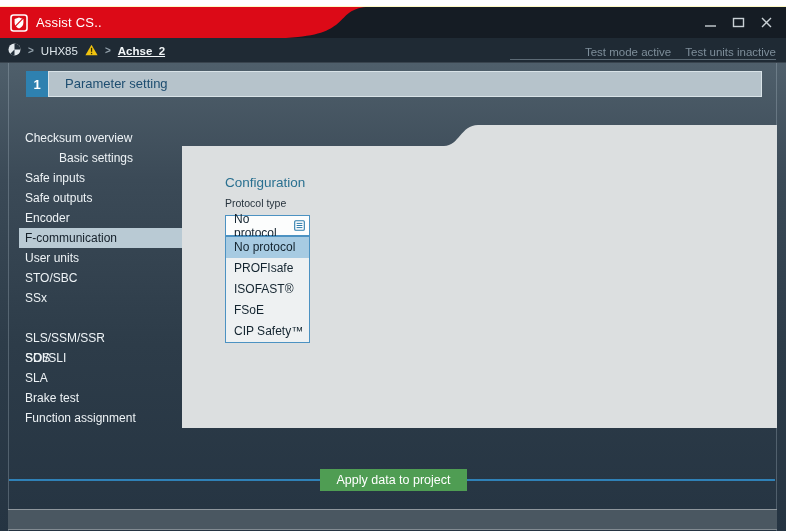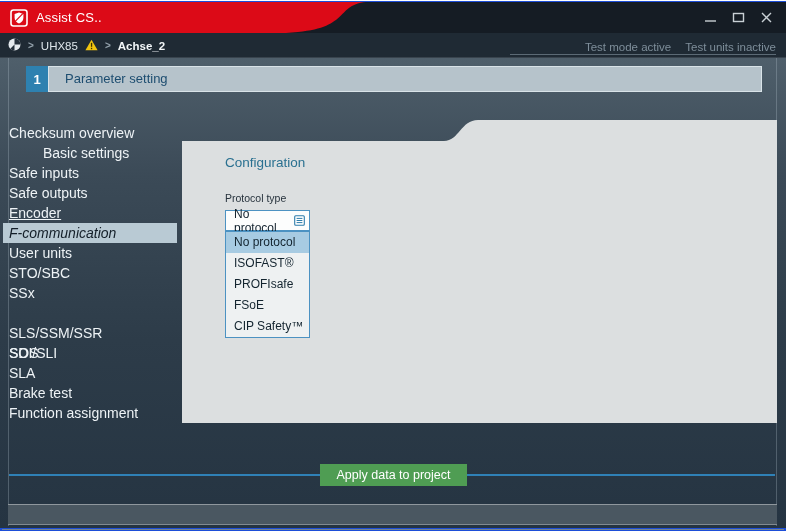--- a/index.html
+++ b/index.html
@@ -1,21 +1,21 @@
 <!DOCTYPE html>
 <html style="--accent-blue: #2f81b7; --selected-blue: #a7cbe2; --button-green: #4f9d53; --step-blue: #2e81b0;"><head>
 <meta charset="utf-8">
 <style>
   * { margin:0; padding:0; box-sizing:border-box; }
   html,body { background:#0d141b; }
   body { font-family:"Liberation Sans", sans-serif; }
 
   #window {
     position:relative; width:786px; height:531px; overflow:hidden;
-    background:#1d4ed8; border-top:1px solid #ffffff;
+    background:#fef9c3; border-top:6px solid #ffffff;
   }
 
   
   #titlebar { position:absolute; left:0; top:1px; width:786px; height:31px; background:#151c24; }
   #red-swoosh { position:absolute; left:0; top:0; }
   #app-title {
     position:absolute; left:36px; top:0; height:31px; line-height:31px;
     color:#ffffff; font-size:13px; letter-spacing:.2px;
   }
   #brand-icon { position:absolute; left:10px; top:7px; }
@@ -23,21 +23,21 @@
   .win-btn { width:13px; height:13px; display:flex; align-items:center; justify-content:center; cursor:default; }
 
   
   #crumbbar {
     position:absolute; left:0; top:32px; width:786px; height:25px;
     background:#1f2a34; border-bottom:1px solid #39444e;
   }
   #crumbs { position:absolute; left:8px; top:0; height:25px; display:flex; align-items:center; gap:7px; }
   .crumb-sep { color:#93a1ab; font-size:10px; font-weight:700; }
   .crumb-text { color:#dde5ea; font-size:11.5px; }
-  .crumb-text.bold { font-weight:700; color:#f2f6f8; }
+  .crumb-text.bold { font-weight:700; color:#f2f6f8;text-decoration:underline; }
   #testmode { position:absolute; right:10px; top:0; height:28px; display:flex; align-items:center; gap:14px; }
   .testmode-link { color:#7e8e9a; font-size:11.5px; }
   #testmode-underline { position:absolute; left:510px; top:53px; width:266px; height:1px; background:#5c6a75; }
 
   
   #main {
     position:absolute; left:0; top:57px; width:786px; height:470px;
     background:linear-gradient(180deg,#4f5f6b 0%, #3b4a57 25%, #2d3c49 60%, #253442 100%);
   }
   .frame-line-v { position:absolute; top:0; width:1px; height:468px; background:rgba(190,205,214,.28); }
@@ -49,33 +49,33 @@
     display:flex; align-items:center; justify-content:center;
   }
   #step-label {
     position:absolute; left:48px; top:8px; width:714px; height:26px;
     background:#b6c3cb; border:1px solid rgba(228,237,242,.75);
     color:#1d4d70; font-size:13px; line-height:24px; padding-left:16px;
   }
 
   
   .side-item {
-    position:absolute; left:3px; width:174px; height:20px;
-    color:#eef3f6; font-size:14px; line-height:20px; padding-left:6px; cursor:default;
+    position:absolute; left:19px; width:174px; height:20px;
+    color:#eef3f6; font-size:12px; line-height:20px; padding-left:6px; cursor:default;
     white-space:nowrap;
   }
-  .side-item.selected { background:#b9cad4; color:#141f29;font-style:italic; }
+  .side-item.selected { background:#b9cad4; color:#141f29; }
 
   
   #panel-shape { position:absolute; left:182px; top:61px; }
   #content-title {
     position:absolute; left:184px; top:59px; color:#f5f8f9;
     font-size:17.5px; font-weight:300; letter-spacing:.3px;
   }
-  #section-heading { position:absolute; left:225px; top:97px; color:#2a7090; font-size:13.5px; }
+  #section-heading { position:absolute; left:225px; top:112px; color:#2a7090; font-size:13.5px; }
   #field-label { position:absolute; left:225px; top:134px; color:#27333d; font-size:10.5px;text-align:right; }
 
   
   #dropdown-box {
     position:absolute; left:225px; top:152px; width:85px; height:21px;
     background:#fcfdfd; border:1px solid #4c92c2;
     display:flex; align-items:center; justify-content:space-between;
     padding:0 4px 0 8px; z-index:3;
   }
   #dropdown-value { color:#12222e; font-size:12px; }
@@ -171,21 +171,21 @@
     <div class="frame-line-v" style="left:776px;"></div>
 
     <div id="step-num">1</div>
     <div id="step-label">Parameter setting</div>
 
     <div id="sidebar">
         <div class="side-item" style="top: 65px;">Checksum overview</div>
         <div class="side-item" style="top: 85px; margin-left: 34px;">Basic settings</div>
         <div class="side-item" style="top: 105px;">Safe inputs</div>
         <div class="side-item" style="top: 125px;">Safe outputs</div>
-        <div class="side-item" style="top: 145px; text-decoration: underline;">Encoder</div>
+        <div class="side-item" style="top: 145px;">Encoder</div>
         <div class="side-item selected" style="top: 165px;">F-communication</div>
         <div class="side-item" style="top: 185px;">User units</div>
         <div class="side-item" style="top: 205px;">STO/SBC</div>
         <div class="side-item" style="top: 225px;">SSx</div>
         <div class="side-item" style="top: 245px; margin-top: 40px;">SOS</div>
         <div class="side-item" style="top: 265px;">SLS/SSM/SSR</div>
         <div class="side-item" style="top: 285px;">SDI/SLI</div>
         <div class="side-item" style="top: 305px;">SLA</div>
         <div class="side-item" style="top: 325px;">Brake test</div>
         <div class="side-item" style="top: 345px;">Function assignment</div>
@@ -204,22 +204,22 @@
         <svg width="11" height="11" viewBox="0 0 11 11">
           <rect x="0.7" y="0.7" width="9.6" height="9.6" rx="1" fill="#ffffff" stroke="#2d7cab" stroke-width="1.1"></rect>
           <line x1="2.6" y1="3.4" x2="8.4" y2="3.4" stroke="#2d7cab" stroke-width="1"></line>
           <line x1="2.6" y1="5.5" x2="8.4" y2="5.5" stroke="#2d7cab" stroke-width="1"></line>
           <line x1="2.6" y1="7.6" x2="8.4" y2="7.6" stroke="#2d7cab" stroke-width="1"></line>
         </svg>
       </span>
     </div>
     <div id="dropdown-list">
         <div class="dd-option selected">No protocol</div>
+        <div class="dd-option">PROFIsafe</div>
         <div class="dd-option">ISOFAST®</div>
-        <div class="dd-option">PROFIsafe</div>
         <div class="dd-option">FSoE</div>
         <div class="dd-option">CIP Safety™</div>
       </div>
 
     <div id="divider-line"></div>
     <button id="apply-btn">Apply data to project</button>
 
     <div id="footer"></div>
   </div>
 

